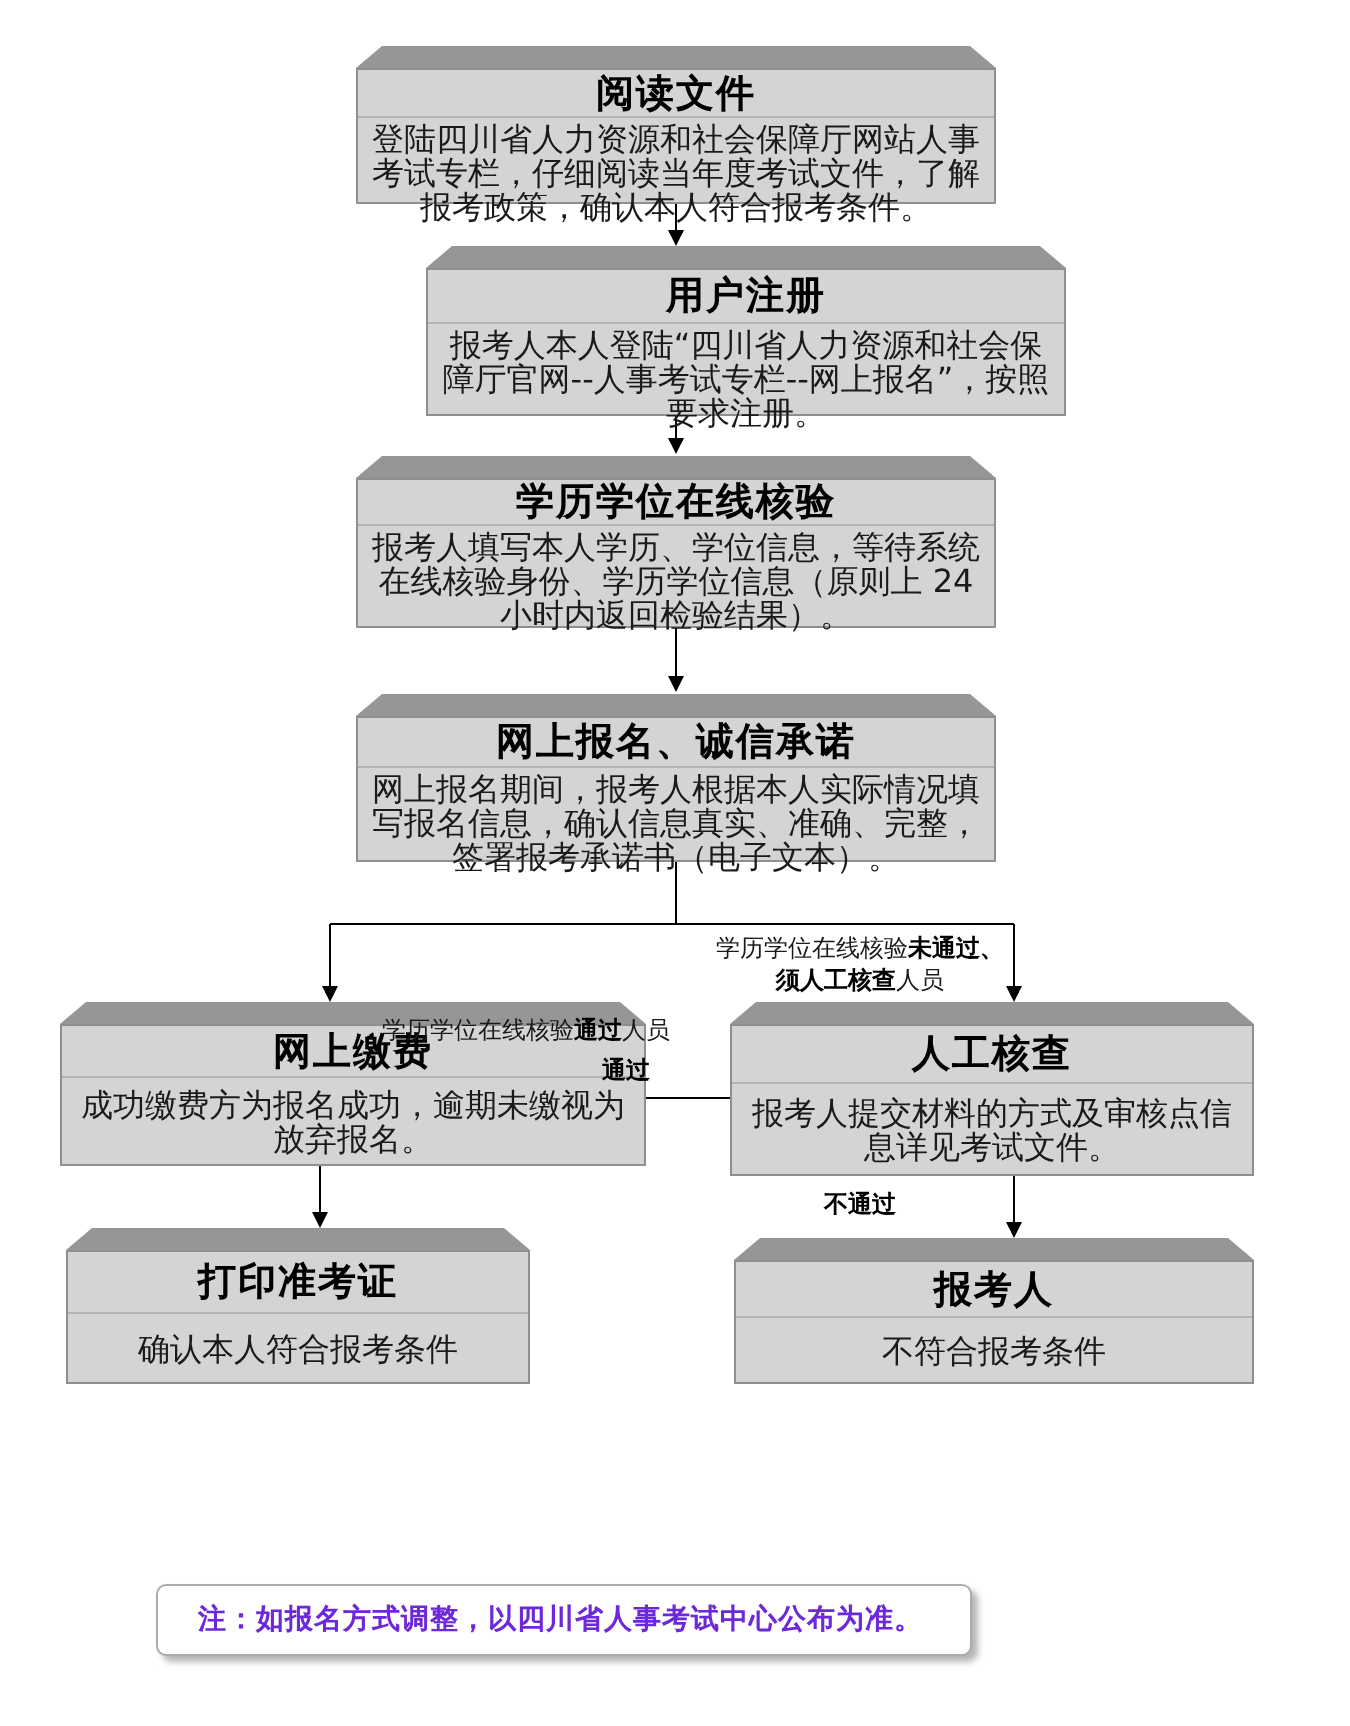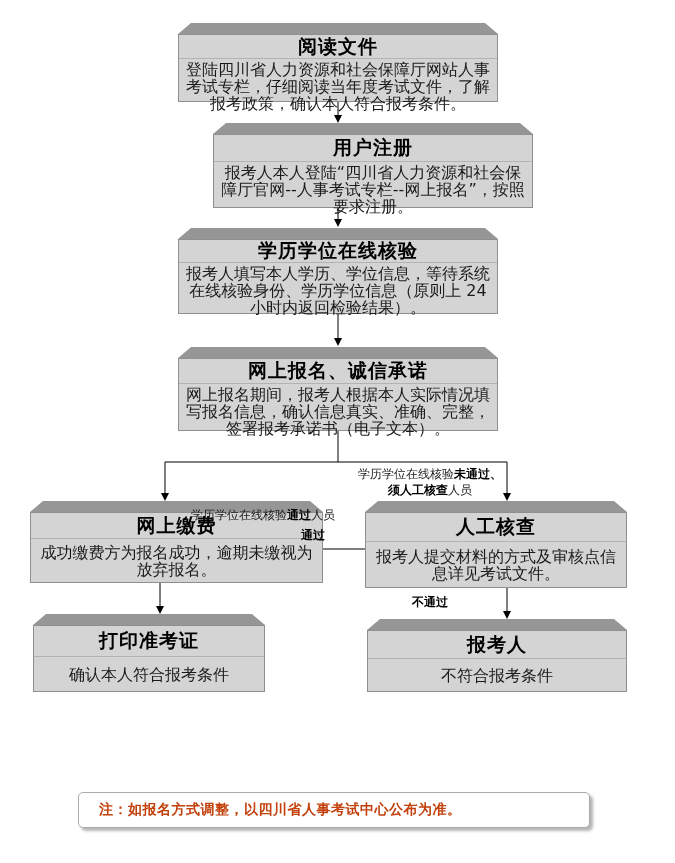--- a/index.html
+++ b/index.html
@@ -36,26 +36,26 @@
 
   svg.connectors{position:absolute;left:0;top:0;width:675px;height:863px;pointer-events:none;}
   svg.connectors line{stroke:#000;stroke-width:1;}
   svg.connectors polygon{fill:#000;}
 
   .blabel{position:absolute;font-size:12px;color:#1a1a1a;line-height:16px;}
   .blabel b{color:#000;}
   .elabel{position:absolute;font-size:12px;font-weight:bold;color:#000;}
 
   .note{
-    position:absolute;left:78px;top:792px;width:512px;height:36px;
+    position:absolute;left:78px;top:792px;width:408px;height:36px;
     background:#fff;border:1px solid #ababab;border-radius:5px;
     box-shadow:3px 3px 3px rgba(120,120,120,0.55);
     display:flex;align-items:center;
     padding-left:20px;box-sizing:border-box;
-    font-size:14px;font-weight:bold;color:#c2410c;
+    font-size:14px;font-weight:bold;color:#6d28d9;
     letter-spacing:0.5px;
   }
 </style>
 </head>
 <body>
 
 <div id="canvas">
 
   <svg class="connectors">
 

